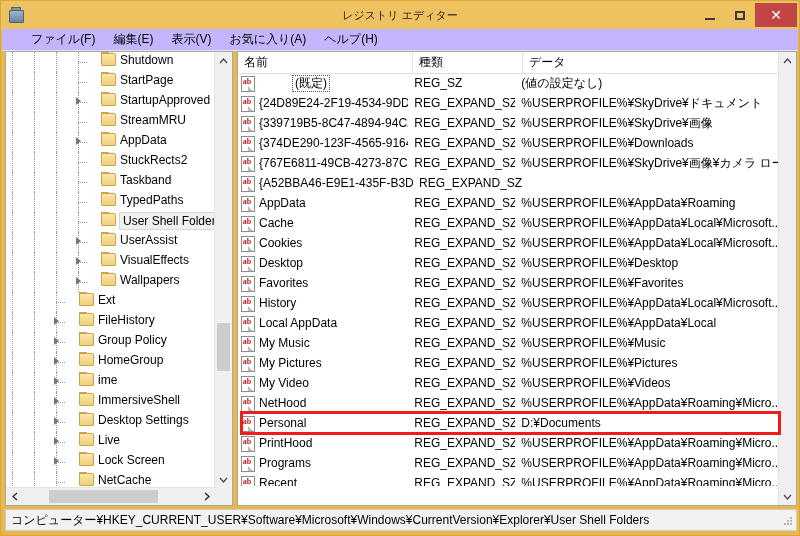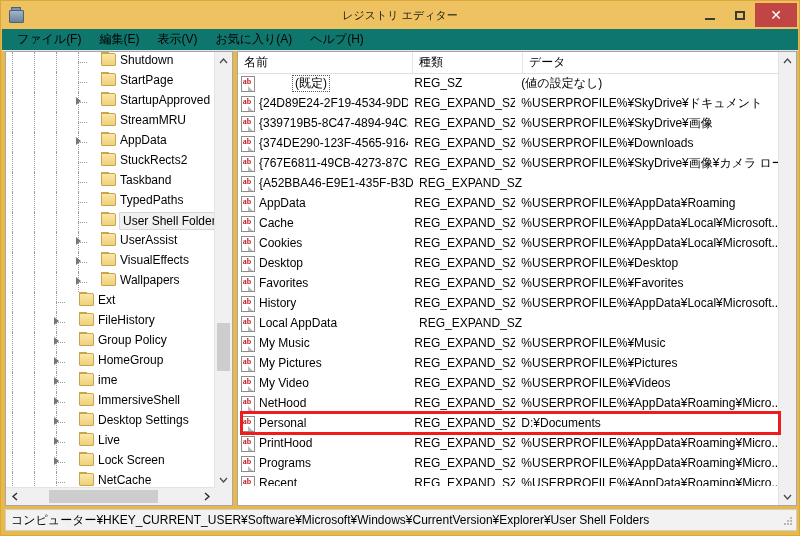--- a/index.html
+++ b/index.html
@@ -103,25 +103,25 @@
     border: 2px solid #3a3a3a;
     box-sizing: border-box;
   }
 
   
   #menubar {
     position: absolute;
     left: 1px; top: 28px;
     width: 796px;
     height: 22px;
-    background: #0f766e;
+    background: #c4b5fd;
     border-bottom: 1px solid #e3e3e3;
     display: flex;
     align-items: center;
-    padding-left: 6px;
+    padding-left: 20px;
     box-sizing: border-box;
   }
   .menu-item {
     padding: 2px 9px;
     font-size: 12px;
     color: #000;
     white-space: nowrap;
   }
 
   
@@ -949,20 +949,21 @@
           <div class="lrow">
             <div class="cell c-name">
               <span class="abicon">
                 <span class="sheet"></span>
                 <span class="ab">ab</span>
                 <span class="fold"></span>
               </span>
               <span>Local AppData</span>
             </div>
             <div class="cell c-type">REG_EXPAND_SZ</div>
+            <div class="cell c-data">%USERPROFILE%¥AppData¥Local</div>
           </div>
           <div class="lrow">
             <div class="cell c-name">
               <span class="abicon">
                 <span class="sheet"></span>
                 <span class="ab">ab</span>
                 <span class="fold"></span>
               </span>
               <span>My Music</span>
             </div>

